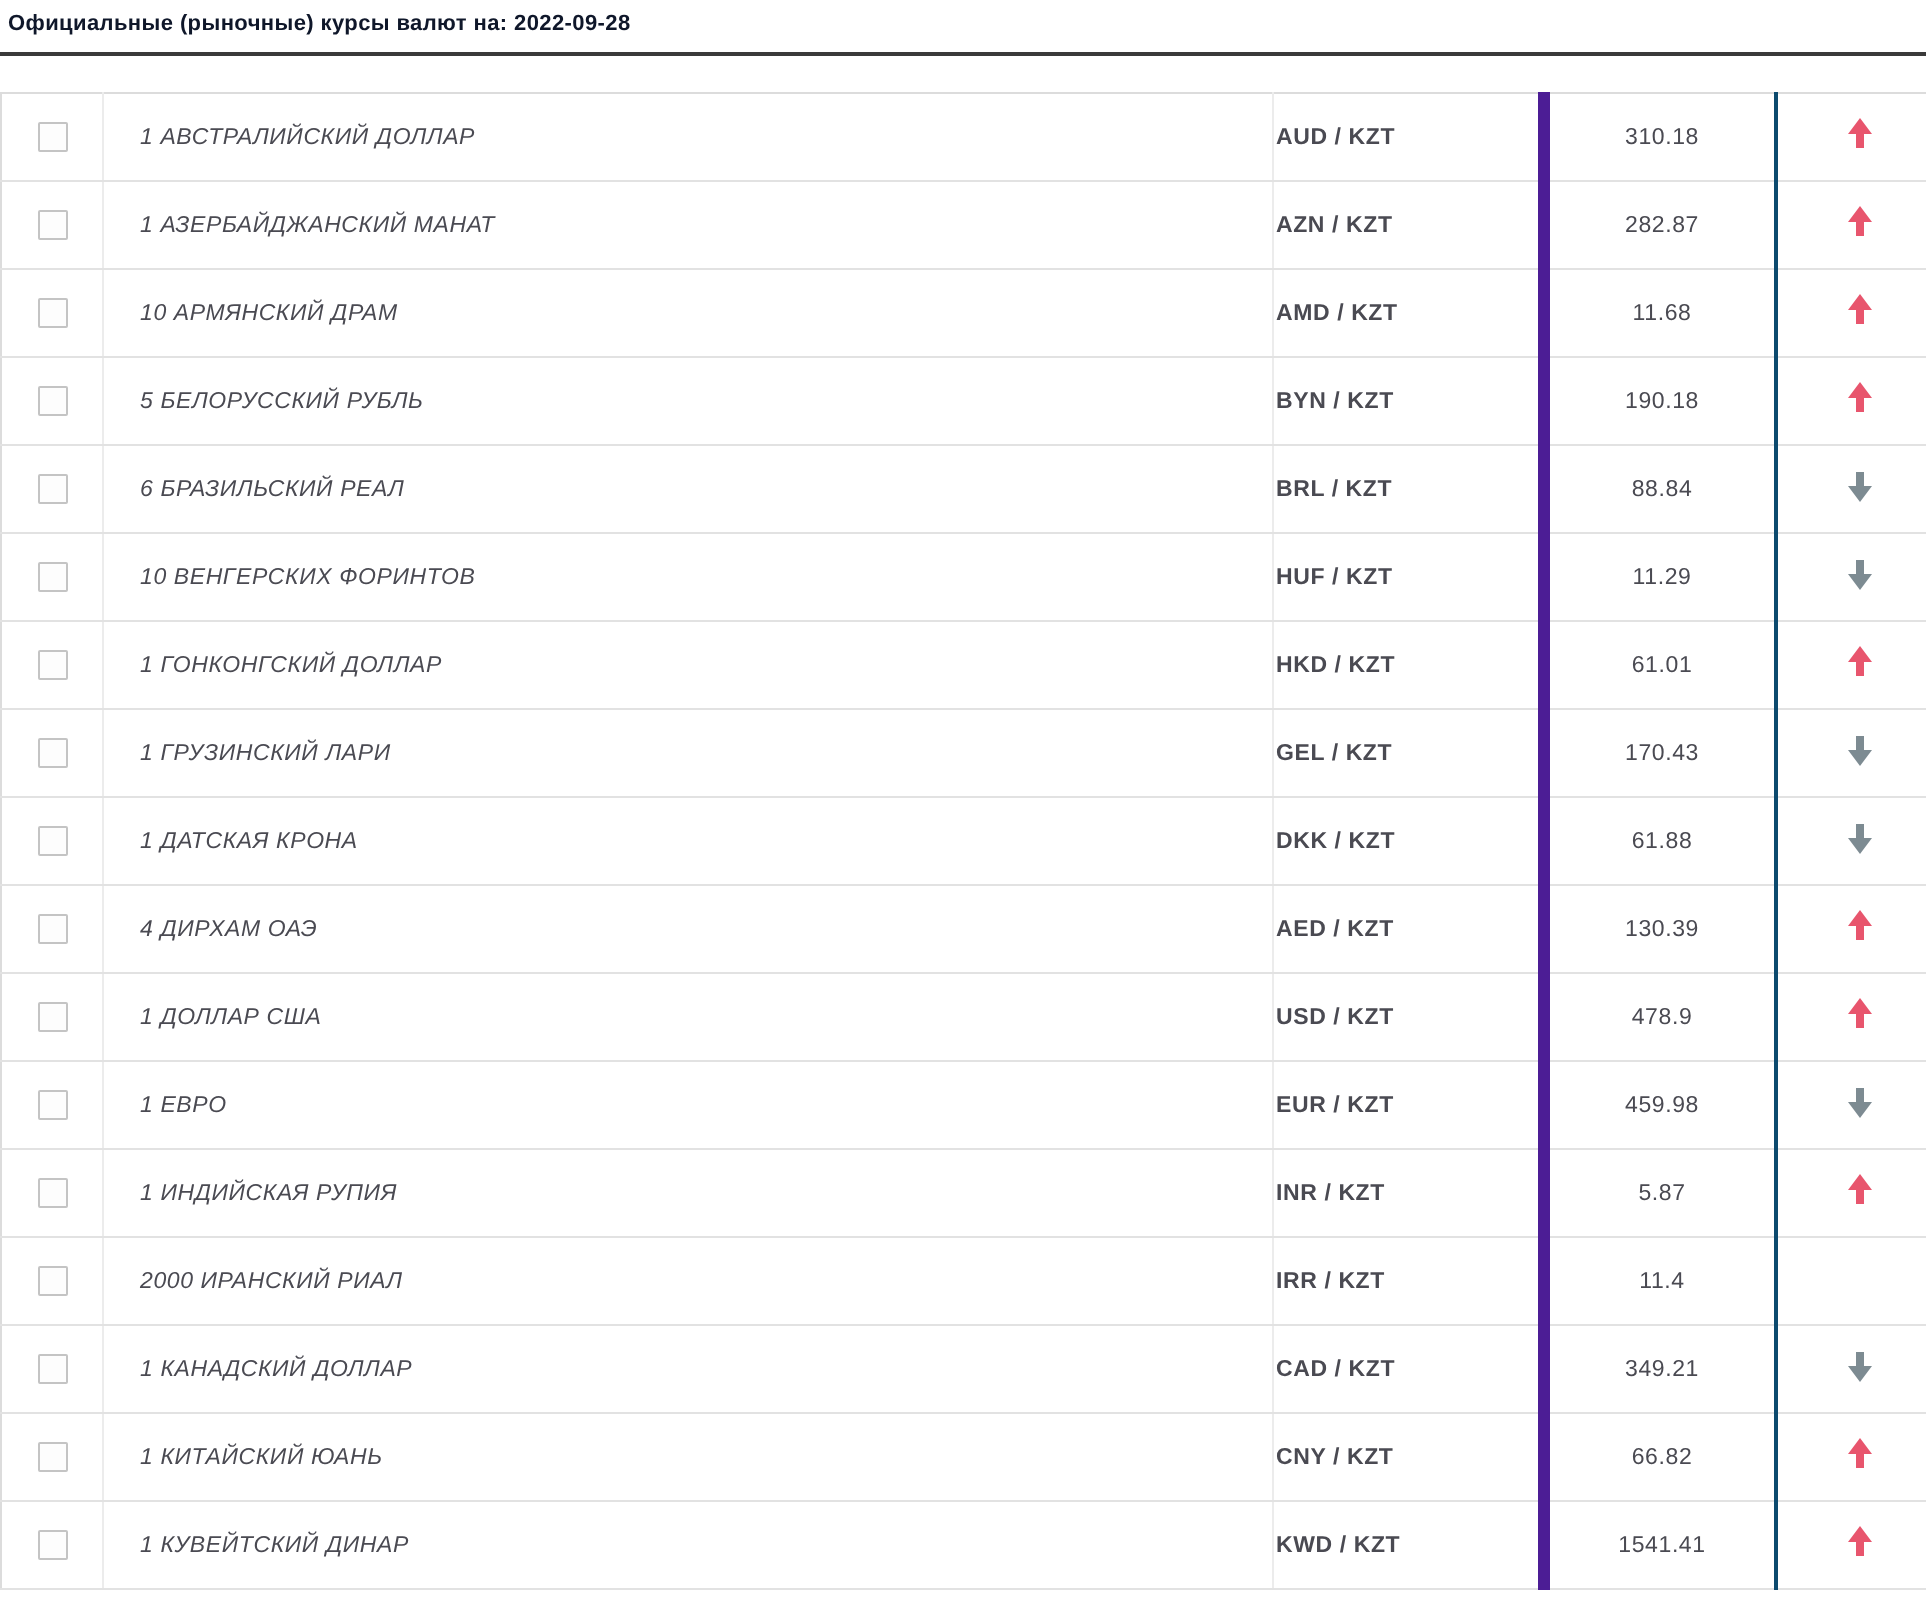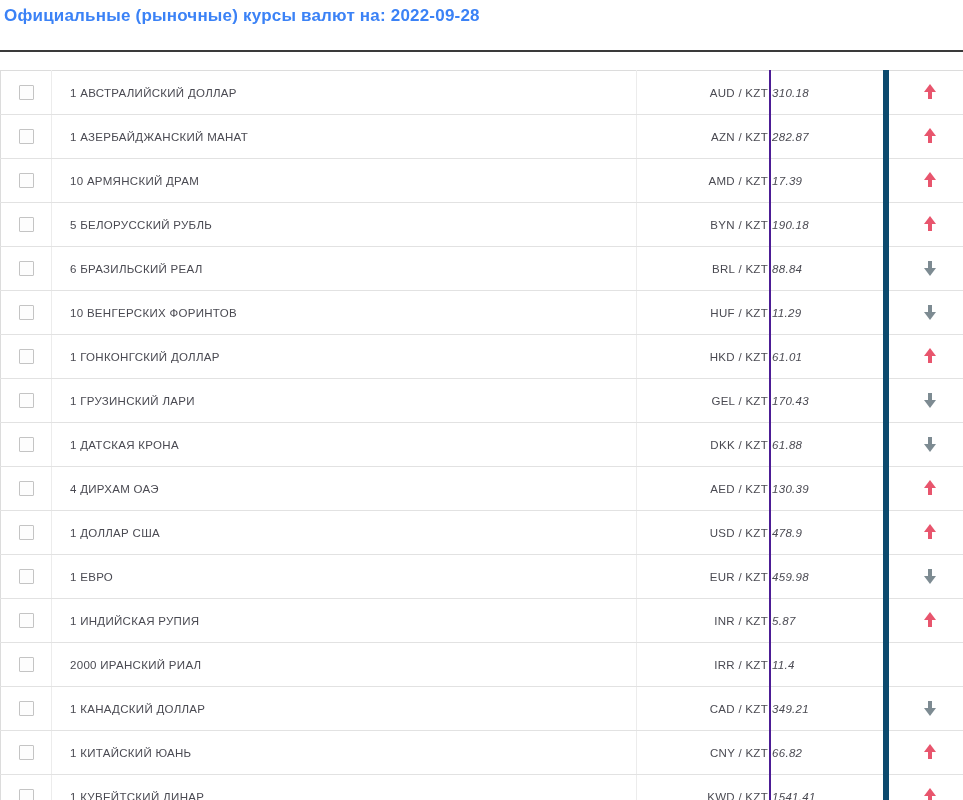--- a/index.html
+++ b/index.html
@@ -9,24 +9,24 @@
     font-family: "Liberation Sans", sans-serif;
   }
   #page {
     position: relative;
     width: 963px;
     height: 800px;
     background: #ffffff;
     overflow: hidden;
   }
   .page-title {
-    font-size: 17px;
+    font-size: 11px;
     font-weight: bold;
-    color: #3b82f6;
-    padding: 6px 4px 24px 4px;
+    color: #0f172a;
+    padding: 6px 4px 8px 4px;
     letter-spacing: 0.2px;
     white-space: nowrap;
   }
   .title-rule {
     border: 0;
     border-top: 2px solid #3a3a3a;
     margin: 0 0 18px 0;
   }
   .rates-table {
     width: 935px;
@@ -50,32 +50,34 @@
   td.col-check {
     width: 48px;
     text-align: center;
     border-right: 1px solid #ececec;
   }
   td.col-name {
     width: 565px;
     padding-left: 18px;
     border-right: 1px solid #ececec;
     letter-spacing: 0.3px;
+    font-style: italic;
   }
   td.col-pair {
     width: 130px;
-    text-align: right;
-    border-right: 2px solid #4c1d95;
+    text-align: left;
+    border-right: 6px solid #4c1d95;
     letter-spacing: 0.3px;
+    font-weight: bold;
   }
   td.col-rate {
     width: 110px;
-    border-right: 6px solid #0c4a6e;
+    text-align: center;
+    border-right: 2px solid #0c4a6e;
     letter-spacing: 0.3px;
-    font-style: italic;
   }
   td.col-trend {
     width: 80px;
     text-align: center;
   }
   .checkbox {
     display: inline-block;
     width: 13px;
     height: 13px;
     border: 1px solid #c4c4c4;
@@ -141,21 +143,21 @@
           <td class="col-check"><span class="checkbox"></span></td>
           <td class="col-name">1 АЗЕРБАЙДЖАНСКИЙ МАНАТ</td>
           <td class="col-pair">AZN / KZT</td>
           <td class="col-rate">282.87</td>
           <td class="col-trend"><span class="arrow up"></span></td>
         </tr>
         <tr>
           <td class="col-check"><span class="checkbox"></span></td>
           <td class="col-name">10 АРМЯНСКИЙ ДРАМ</td>
           <td class="col-pair">AMD / KZT</td>
-          <td class="col-rate">17.39</td>
+          <td class="col-rate">11.68</td>
           <td class="col-trend"><span class="arrow up"></span></td>
         </tr>
         <tr>
           <td class="col-check"><span class="checkbox"></span></td>
           <td class="col-name">5 БЕЛОРУССКИЙ РУБЛЬ</td>
           <td class="col-pair">BYN / KZT</td>
           <td class="col-rate">190.18</td>
           <td class="col-trend"><span class="arrow up"></span></td>
         </tr>
         <tr>

